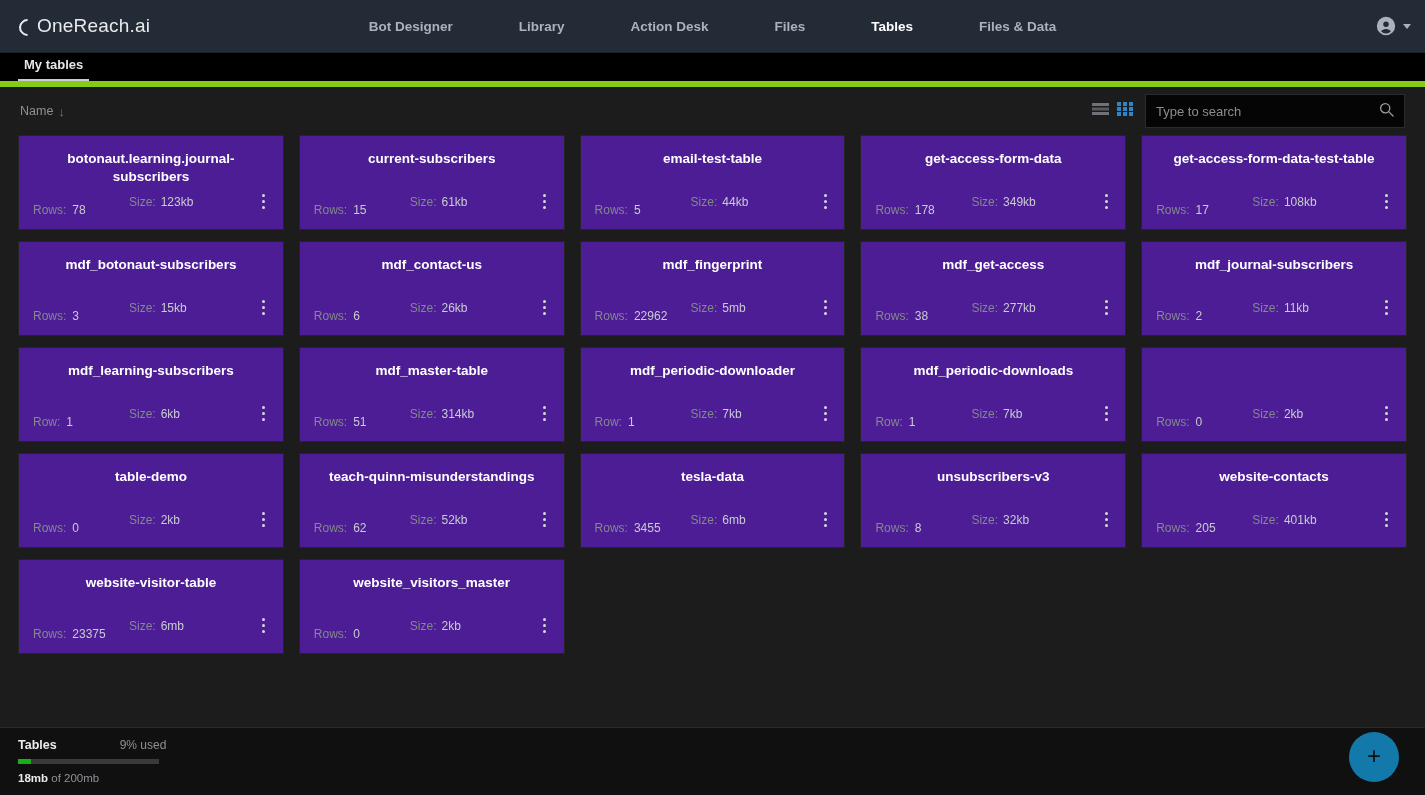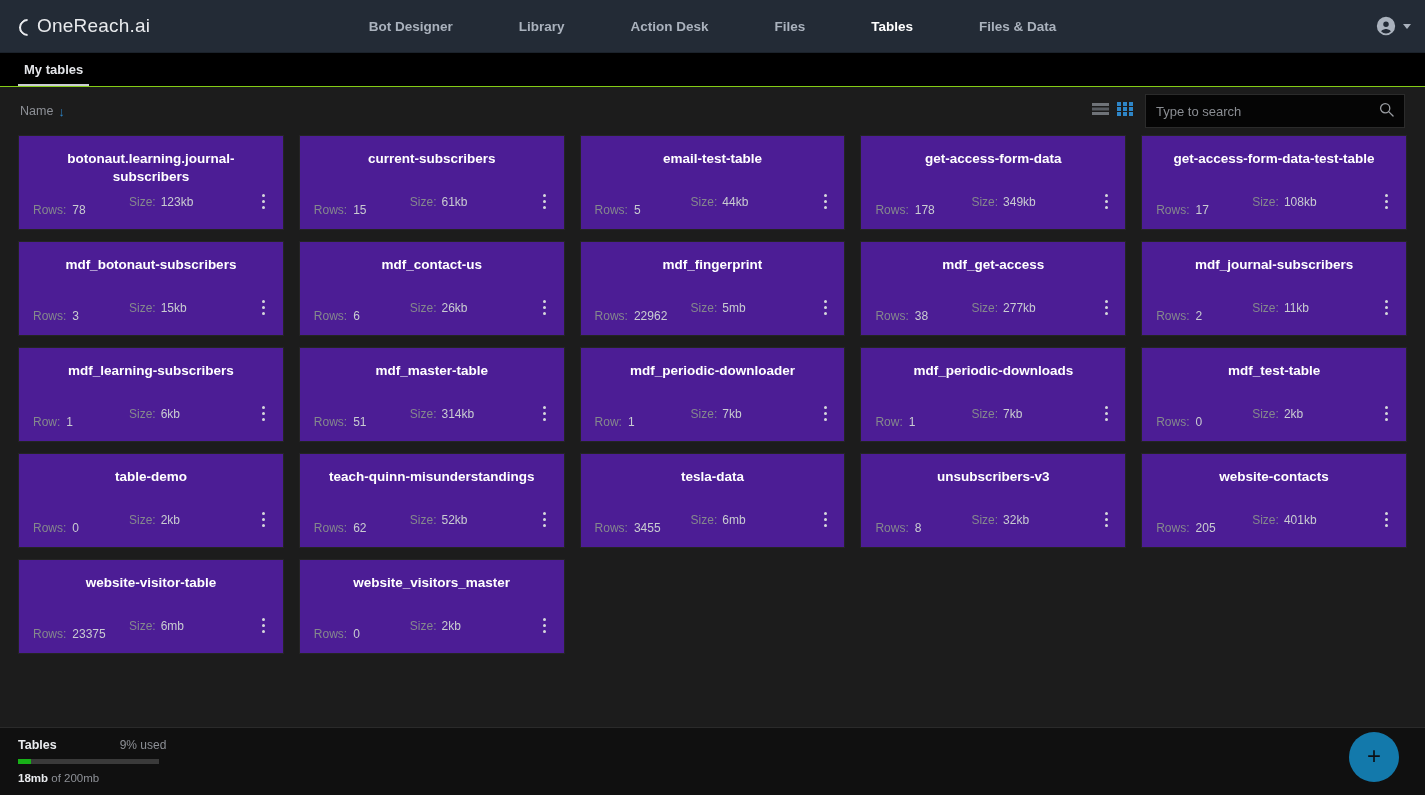--- a/index.html
+++ b/index.html
@@ -76,21 +76,21 @@
     border-top: 5px solid #aab2bd;
   }
 
   
   .tabstrip {
     height: 34px;
     background: #000000;
     display: flex;
     align-items: flex-end;
     padding-left: 18px;
-    border-bottom: 1px solid #84cc16;
+    border-bottom: 6px solid #84cc16;
   }
   .tab {
     color: #e4e6ea;
     font-size: 13px;
     font-weight: bold;
     padding: 0 6px 7px 6px;
     border-bottom: 2px solid transparent;
     cursor: pointer;
   }
   .tab.active { border-bottom-color: #c9ccd1; }
@@ -559,21 +559,20 @@
               <span class="meta-value">7kb</span>
             </div>
             <div class="kebab">
               <i></i>
               <i></i>
               <i></i>
             </div>
           </div>
         </div>
         <div class="card">
-          <div class="card-title">mdf_test-table</div>
           <div class="card-meta">
             <div class="meta-rows">
               <span class="meta-label">Rows:</span>
               <span class="meta-value">0</span>
             </div>
             <div class="meta-size">
               <span class="meta-label">Size:</span>
               <span class="meta-value">2kb</span>
             </div>
             <div class="kebab">

